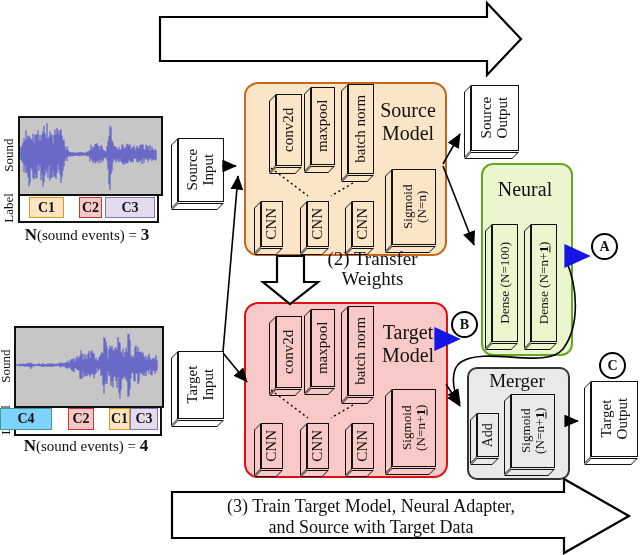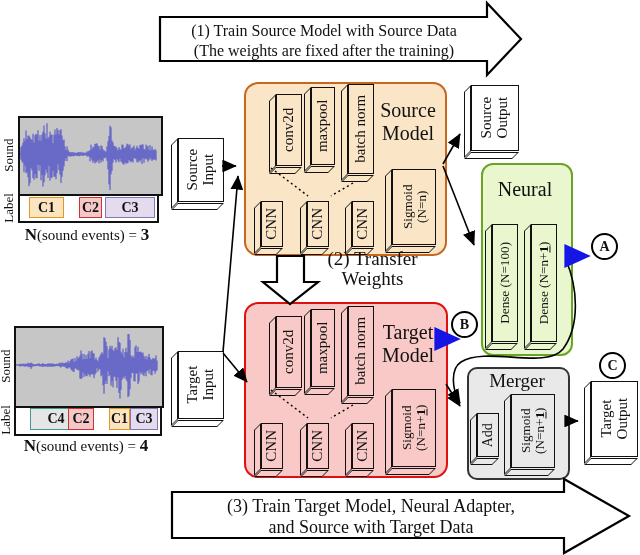--- a/index.html
+++ b/index.html
@@ -61,24 +61,20 @@
     <path class="con" d="M567,421L578,421" marker-end="url(#mb)"></path>
     <path class="blue" d="M566,256L586,256" marker-end="url(#mu)"></path>
     <path class="blue" d="M444,339L456,339" marker-end="url(#mu)"></path>
 
     <path class="dot" d="M271,168L308,196"></path>
     <path class="dot" d="M353,183L331,196"></path>
     <path class="dot" d="M271,390L308,418"></path>
     <path class="dot" d="M353,405L331,418"></path>
   </svg>
 
-  <div class="atext" style="left:163px;top:21px;width:322px;font-size:16px;line-height:19.5px">
-    <div>(1) Train Source Model with Source Data</div>
-    <div>(The weights are fixed after the training)</div>
-  </div>
   <div class="atext" style="left:315px;top:249px;width:115px;font-size:19px;line-height:20px">
     <div>(2) Transfer</div>
     <div>Weights</div>
   </div>
   <div class="atext" style="left:180px;top:496px;width:382px;font-size:18px;line-height:20.5px">
     <div>(3) Train Target Model, Neural Adapter,</div>
     <div>and Source with Target Data</div>
   </div>
 
   <div class="wavebox" style="left:18px;top:116px;width:141px;height:76px">
@@ -97,21 +93,21 @@
   </div>
 
   <div class="wavebox" style="left:14px;top:326px;width:146px;height:78px">
     <svg id="wave-tgt" width="142" height="74">
         <path id="wavepath-tgt" fill="none" d="M0,36.1L0,37.8M1,36.4L1,37.5M2,36.4L2,37.5M3,36.4L3,37.9M4,35.9L4,38.4M5,35.7L5,38.4M6,36.1L6,37.8M7,35.7L7,38.1M8,35.6L8,38.4M9,36.1L9,38.5M10,35.7L10,38.6M11,35.8L11,37.9M12,34.7L12,38.7M13,35.4L13,39.2M14,35.1L14,39.0M15,34.7L15,40.9M16,35.2L16,39.4M17,36.1L17,38.0M18,36.0L18,38.4M19,36.3L19,38.2M20,36.2L20,37.9M21,35.8L21,37.8M22,36.1L22,38.0M23,35.2L23,37.9M24,36.1L24,38.6M25,36.1L25,37.9M26,35.9L26,38.9M27,35.0L27,38.7M28,36.0L28,38.3M29,36.2L29,38.8M30,36.0L30,38.1M31,36.1L31,38.6M32,35.2L32,38.9M33,35.8L33,38.2M34,35.5L34,38.8M35,35.6L35,38.5M36,35.5L36,38.7M37,35.7L37,38.5M38,35.8L38,38.6M39,36.1L39,38.3M40,36.1L40,38.0M41,35.6L41,38.2M42,36.1L42,37.9M43,35.1L43,38.0M44,34.7L44,39.1M45,35.5L45,39.4M46,34.4L46,38.3M47,35.3L47,38.3M48,34.9L48,38.8M49,35.0L49,38.6M50,34.3L50,40.0M51,34.7L51,40.6M52,32.6L52,40.3M53,35.0L53,39.2M54,33.2L54,39.8M55,31.5L55,41.5M56,31.0L56,42.5M57,30.5L57,43.5M58,34.0L58,44.0M59,30.2L59,40.4M60,33.0L60,40.5M61,28.2L61,41.7M62,30.4L62,42.2M63,29.4L63,42.4M64,27.6L64,50.5M65,22.5L65,51.1M66,25.9L66,50.2M67,31.5L67,44.4M68,25.9L68,49.0M69,30.9L69,46.5M70,27.0L70,48.1M71,31.0L71,48.2M72,25.7L72,45.5M73,23.0L73,46.9M74,30.2L74,48.7M75,23.6L75,45.8M76,22.4L76,46.7M77,25.2L77,45.9M78,25.5L78,50.3M79,31.5L79,46.6M80,29.6L80,45.0M81,31.8L81,40.1M82,33.2L82,43.6M83,29.5L83,41.3M84,27.9L84,41.3M85,25.7L85,48.3M86,24.2L86,46.9M87,25.9L87,57.3M88,9.2L88,65.7M89,10.2L89,56.0M90,13.8L90,53.0M91,18.3L91,56.0M92,30.1L92,43.4M93,21.4L93,48.2M94,17.8L94,47.1M95,20.3L95,57.7M96,17.8L96,53.3M97,21.9L97,59.3M98,23.0L98,48.7M99,20.0L99,48.7M100,19.4L100,52.8M101,21.9L101,59.9M102,9.1L102,49.4M103,13.8L103,64.9M104,14.9L104,70.5M105,23.7L105,61.8M106,25.9L106,51.7M107,20.7L107,49.4M108,29.1L108,50.4M109,24.1L109,47.9M110,19.8L110,51.4M111,24.2L111,53.3M112,6.1L112,69.1M113,6.1L113,67.9M114,12.0L114,61.2M115,27.4L115,50.2M116,29.6L116,44.9M117,27.7L117,45.1M118,29.5L118,53.2M119,19.2L119,53.4M120,17.4L120,45.6M121,23.8L121,45.5M122,18.8L122,56.1M123,24.0L123,53.7M124,23.7L124,44.0M125,23.8L125,46.3M126,25.2L126,44.5M127,24.5L127,46.8M128,28.2L128,47.9M129,30.5L129,44.7M130,27.8L130,48.3M131,31.7L131,43.2M132,28.6L132,42.2M133,25.9L133,45.6M134,29.6L134,41.3M135,31.8L135,47.0M136,31.3L136,47.3M137,29.9L137,42.9M138,30.9L138,42.5M139,30.4L139,45.8M140,27.3L140,43.3M141,32.5L141,42.3" stroke="#4A4AC8" stroke-width="1"></path>
       </svg>
   </div>
   <div class="axis" style="left:-16px;top:358px;width:44px">Sound</div>
   <div class="strip" style="left:14px;top:406px;width:144px;height:26px"></div>
   <div class="axis" style="left:-14px;top:412px;width:40px">Label</div>
-  <div class="seg" style="left: 30px; top: 408px; width: 50px; height: 20px; background: #e5e5e5; border-color: rgb(68, 153, 143);">C4</div>
+  <div class="seg" style="left: 0; top: 408px; width: 50px; height: 20px; background: #7dd3fc; border-color: rgb(68, 153, 143);">C4</div>
   <div class="seg" style="left: 68px; top: 408px; width: 24px; height: 20px; background: rgb(246, 199, 199); border-color: rgb(204, 51, 51);">C2</div>
   <div class="seg" style="left: 109px; top: 408px; width: 19px; height: 20px; background: rgb(252, 228, 192); border-color: rgb(221, 153, 34);">C1</div>
   <div class="seg" style="left: 130px; top: 408px; width: 26px; height: 20px; background: rgb(228, 219, 238); border-color: rgb(133, 116, 184);">C3</div>
   <div class="ntext" style="left:10px;top:436px;width:152px">
     <b>N</b><span class="nm">(sound events) = </span><b>4</b>
   </div>
 
   <div class="slab face-white" style="left:178px;top:138px;width:44px;height:62px">
     <div class="vt f15">
         <div>Source</div>

